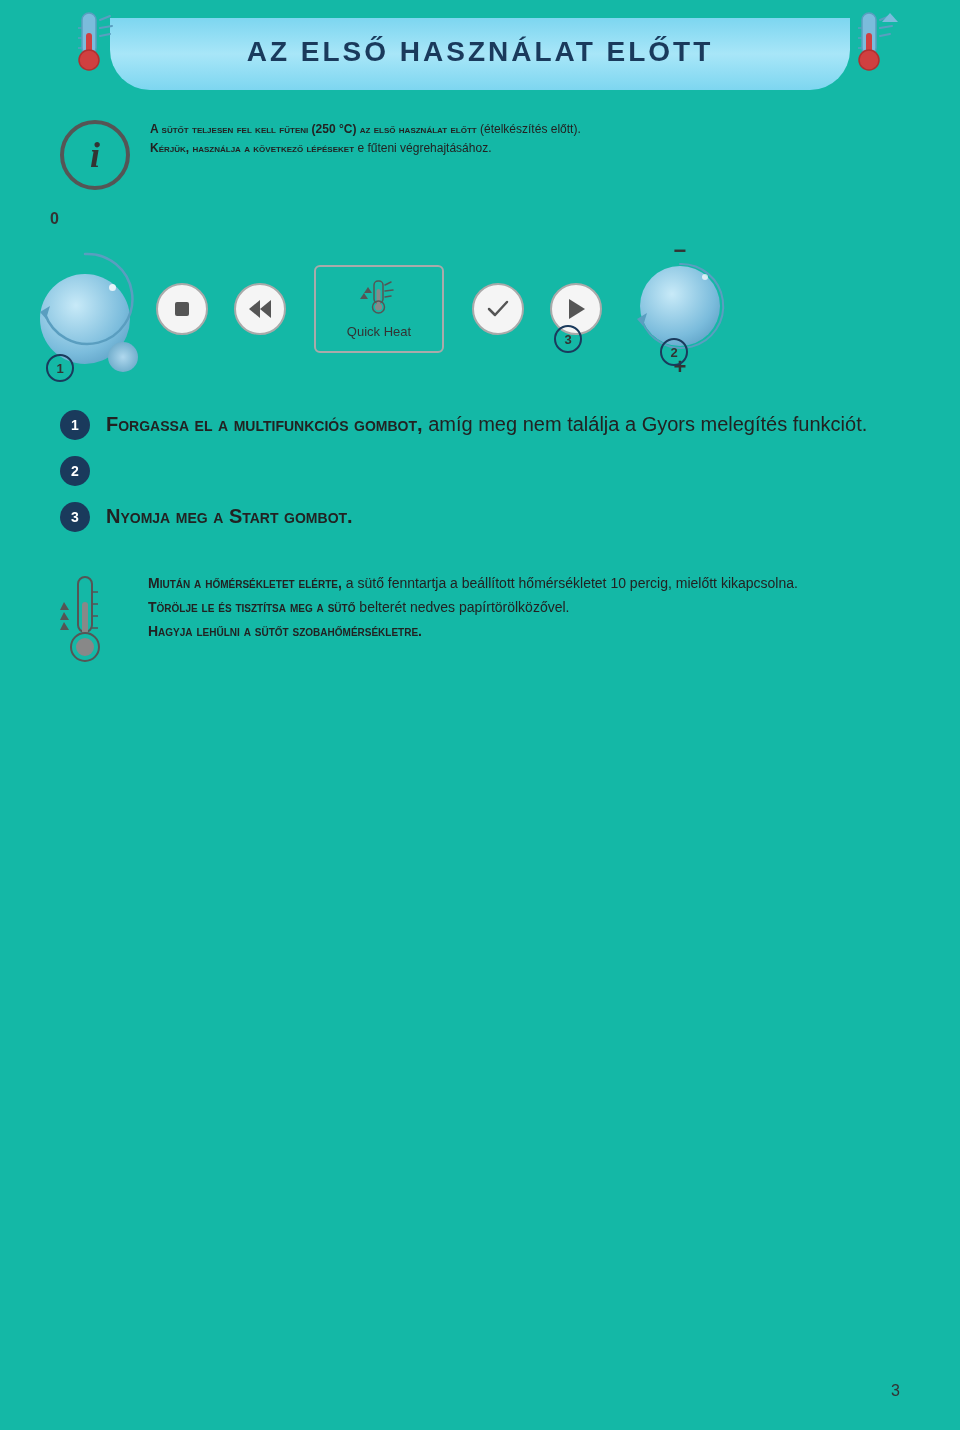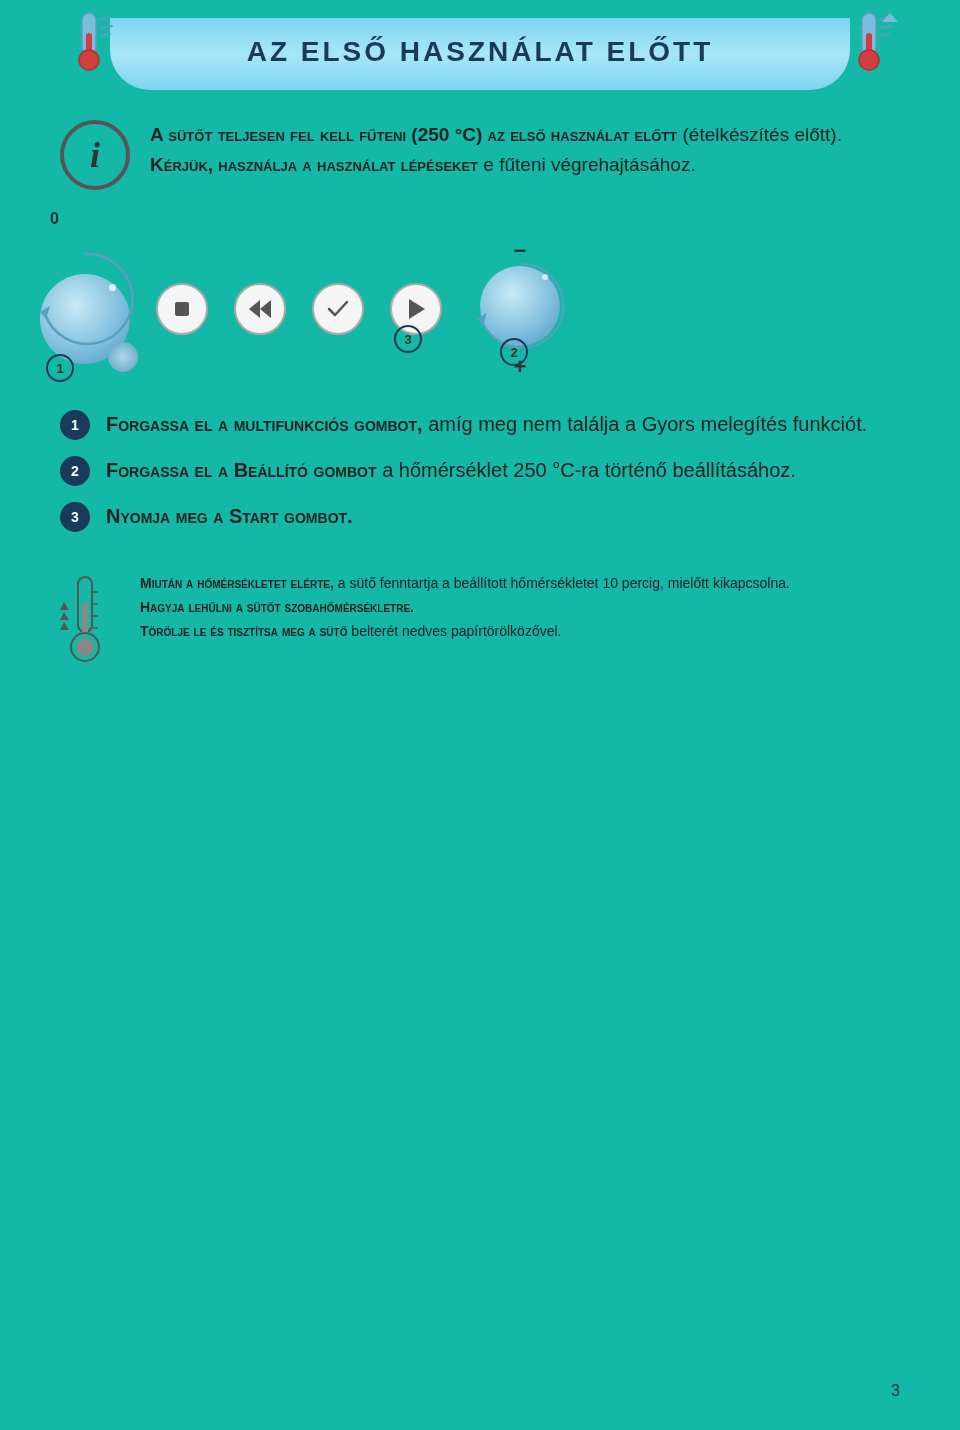--- a/index.html
+++ b/index.html
@@ -53,21 +53,21 @@
       align-items: center;
       justify-content: center;
       font-style: italic;
       font-size: 36px;
       font-weight: bold;
       color: #333;
       flex-shrink: 0;
       font-family: Georgia, serif;
     }
     .info-text {
-      font-size: 19px;
+      font-size: 12px;
       line-height: 1.6;
       color: #222;
     }
     .info-text .bold-caps {
       font-variant: small-caps;
       font-weight: bold;
     }
 
     
     .knob-large {
@@ -221,21 +221,21 @@
     .step-text .bold-caps {
       font-variant: small-caps;
       font-weight: bold;
     }
 
     
     .bottom-note {
       display: flex;
       align-items: flex-start;
       margin: 40px 60px 20px;
-      gap: 20px;
+      gap: 28px;
     }
     .thermo-icon-large {
       width: 60px;
       flex-shrink: 0;
     }
     .bottom-text {
       font-size: 14px;
       line-height: 1.7;
       color: #222;
     }
@@ -308,21 +308,21 @@
   </div>
 
   <div class="info-section">
     <div class="info-icon">i</div>
     <div class="info-text">
       <p>
         <span class="bold-caps">A sütőt teljesen fel kell fűteni (250 °C) az első használat előtt</span>
         <span> (ételkészítés előtt).</span>
       </p>
       <p>
-        <span class="bold-caps">Kérjük, használja a használat lépéseket</span>
+        <span class="bold-caps">Kérjük, használja a következő lépéseket</span>
         <span> e fűteni végrehajtásához.</span>
       </p>
     </div>
   </div>
 
   <div class="diagram-wrapper">
 
     <div style="position:relative; width:100%;">
       <span style="position:absolute; top:0; left:10px; font-size:16px; color:#333; font-weight:bold;">0</span>
 
@@ -348,20 +348,39 @@
           </svg>
         </div>
 
         <div class="btn-circle">
           <svg width="22" height="18" viewBox="0 0 22 18">
             <polygon points="11,9 22,0 22,18" fill="#555"></polygon>
             <polygon points="0,9 11,0 11,18" fill="#555"></polygon>
           </svg>
         </div>
 
+        <div class="quick-heat-box">
+          <div class="quick-heat-icon">
+            <svg width="40" height="36" viewBox="0 0 40 36">
+
+              <rect x="15" y="2" width="9" height="22" rx="4" fill="none" stroke="#555" stroke-width="1.5"></rect>
+              <rect x="17.5" y="10" width="4" height="16" rx="2" fill="#888"></rect>
+              <circle cx="19.5" cy="28" r="6" fill="none" stroke="#555" stroke-width="1.5"></circle>
+              <circle cx="19.5" cy="28" r="3.5" fill="#888"></circle>
+
+              <line x1="26" y1="6" x2="32" y2="3" stroke="#555" stroke-width="1.5" stroke-linecap="round"></line>
+              <line x1="26" y1="12" x2="34" y2="11" stroke="#555" stroke-width="1.5" stroke-linecap="round"></line>
+              <line x1="26" y1="18" x2="32" y2="17" stroke="#555" stroke-width="1.5" stroke-linecap="round"></line>
+
+              <polygon points="5,14 9,20 1,20" fill="#555"></polygon>
+              <polygon points="9,8 13,14 5,14" fill="#555"></polygon>
+            </svg>
+          </div>
+          <div class="quick-heat-label">Quick Heat</div>
+        </div>
 
         <div class="btn-check">
           <svg width="22" height="18" viewBox="0 0 22 18">
             <polyline points="2,9 8,15 20,2" fill="none" stroke="#555" stroke-width="2.5" stroke-linecap="round" stroke-linejoin="round"></polyline>
           </svg>
         </div>
 
         <div style="position:relative;">
           <div class="btn-play">
             <svg width="18" height="20" viewBox="0 0 18 20">
@@ -398,24 +417,20 @@
     <div class="step-item">
       <div class="step-badge">1</div>
       <div class="step-text">
         <span class="bold-caps">Forgassa el a multifunkciós gombot,</span>
         <span> amíg meg nem találja a Gyors melegítés funkciót.</span>
       </div>
     </div>
 
     <div class="step-item">
       <div class="step-badge">2</div>
-      <div class="step-text">
-        <span class="bold-caps">Forgassa el a Beállító gombot</span>
-        <span> a hőmérséklet 250 °C-ra történő beállításához.</span>
-      </div>
     </div>
 
     <div class="step-item">
       <div class="step-badge">3</div>
       <div class="step-text">
         <span class="bold-caps">Nyomja meg a Start gombot.</span>
       </div>
     </div>
 
   </div>
@@ -440,24 +455,24 @@
         <line x1="32" y1="56" x2="38" y2="56" stroke="#555" stroke-width="1.5"></line>
       </svg>
     </div>
 
     <div class="bottom-text">
       <p>
         <span class="bold-caps">Miután a hőmérsékletet elérte,</span>
         <span> a sütő fenntartja a beállított hőmérsékletet 10 percig, mielőtt kikapcsolna.</span>
       </p>
       <p>
-        <span class="bold-caps">Hagyja lehűlni a sütőt szobahőmérsékletre.</span>
-      </p>
-      <p>
         <span class="bold-caps">Törölje le és tisztítsa meg a sütő</span>
         <span> belterét nedves papírtörölközővel.</span>
       </p>
+      <p>
+        <span class="bold-caps">Hagyja lehűlni a sütőt szobahőmérsékletre.</span>
+      </p>
     </div>
   </div>
 
   <div class="page-number">3</div>
 
 </div>
 
 </body></html>

